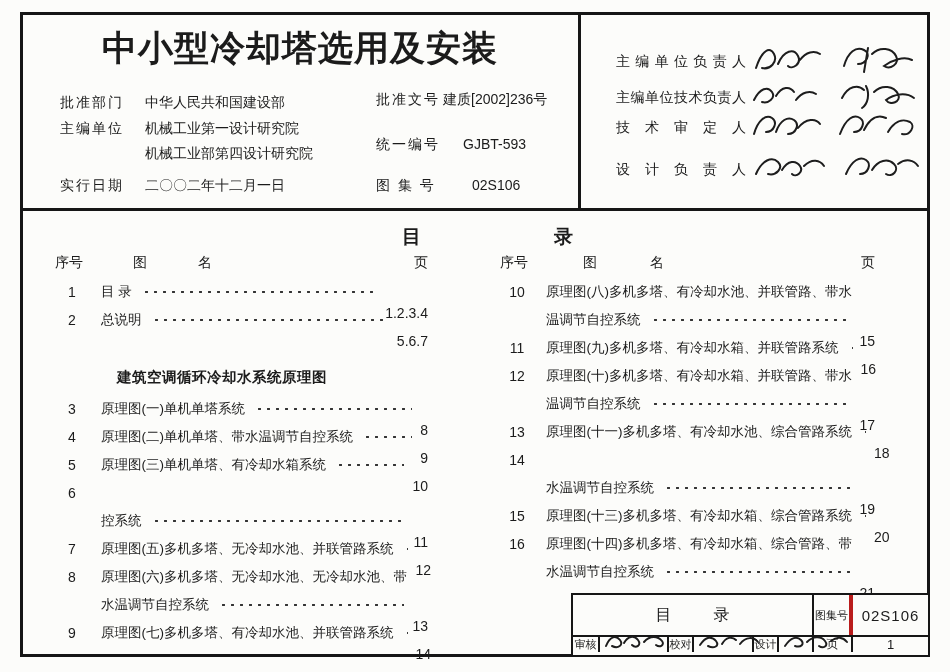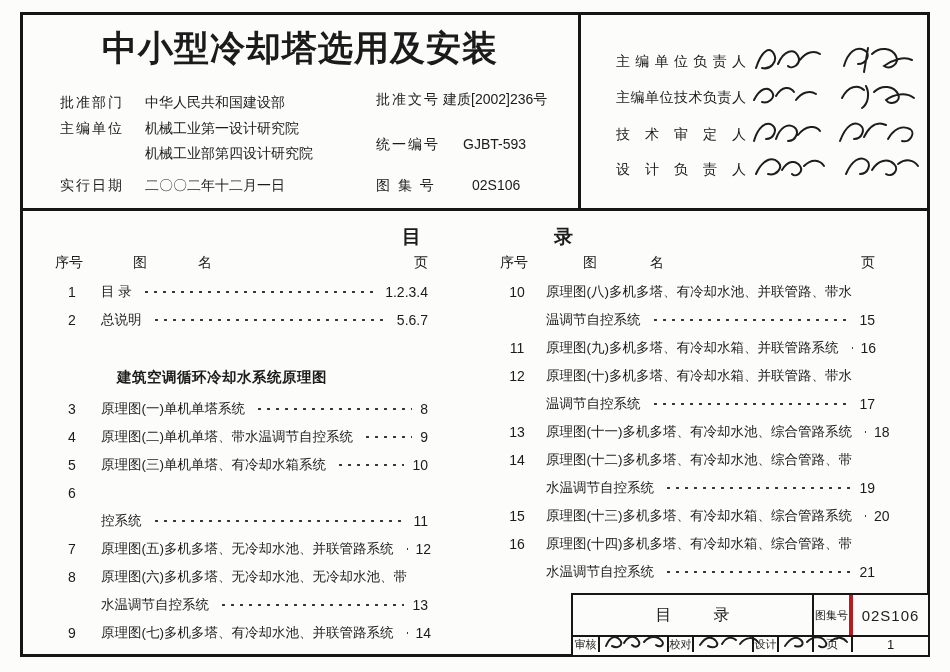--- a/index.html
+++ b/index.html
@@ -30,21 +30,21 @@
   .toc-col { position:absolute; top:250px; }
   .toc-head { position:relative; height:28px; font-size:14px; }
   .toc-head span { position:absolute; top:4px; white-space:nowrap; }
   .toc-line { display:flex; height:28px; line-height:28px; font-size:13.5px; white-space:nowrap; }
   .toc-num { width:34px; text-align:center; flex:none; font-size:14px; }
   .toc-text { margin-left:12px; flex:none; }
   .toc-indent { width:46px; flex:none; }
   .toc-dots { flex:1 1 auto; min-width:4px; align-self:center; height:4px; margin:0 8px 0 10px;
     background-image:radial-gradient(circle,#333 1.1px,transparent 1.5px);
     background-size:9px 4px; background-repeat:repeat-x; background-position:0 50%; }
-  .toc-page { flex:none; text-align:right; font-size:14px; }
+  .toc-page { flex:none; text-align:right; font-size:14px;margin-top:21px; }
   .toc-section { font-weight:700; font-size:14.5px; padding-left:62px;
     margin-top:34px; margin-bottom:8px; letter-spacing:0.5px; }
 
   .titleblock { position:absolute; left:571px; top:593px; width:359px; height:64px;
     border:2.5px solid #161616; background:#fcfcfa; }
   .tb-row1 { display:flex; height:42px; border-bottom:2px solid #161616; }
   .tb-title { width:241px; border-right:2px solid #161616; display:flex;
     align-items:center; justify-content:center; gap:42px; font-size:16px; }
   .tb-atlas-label { width:39px; border-right:4px solid #b91c1c; display:flex;
     align-items:center; justify-content:center; font-size:11px; letter-spacing:0; }
@@ -87,21 +87,21 @@
 
   <div id="signatories">
       <div class="sig-row" style="top: 44px;"><span class="sig-label">主编单位负责人</span><svg width="178" height="40" viewBox="0 0 178 40" class="sig-svg">
           <path d="M8 28 C14 10 22 6 26 14 C30 22 22 30 14 28 M30 24 C36 10 46 8 50 16 C54 24 44 30 40 26 M52 20 C58 12 66 10 72 14"></path>
           <path d="M96 26 C100 12 108 6 116 10 C124 14 118 24 110 24 M120 8 L116 32 M124 14 C132 6 144 8 148 16 C152 24 142 30 136 26 C144 20 156 16 164 20"></path>
         </svg></div>
       <div class="sig-row" style="top: 80px;"><span class="sig-label">主编单位技术负责人</span><svg width="178" height="40" viewBox="0 0 178 40" class="sig-svg">
           <path d="M6 24 C12 12 20 10 24 16 C28 22 20 28 14 26 M28 20 C34 10 42 10 46 16 M48 24 C54 16 62 14 68 18"></path>
           <path d="M94 22 C100 10 110 8 116 14 M118 10 C122 18 120 28 114 32 M126 16 C134 8 146 10 150 18 C154 26 142 30 138 24 C146 18 158 16 166 22"></path>
         </svg></div>
-      <div class="sig-row" style="top: 117px;"><span class="sig-label">技术审定人</span><svg width="178" height="40" viewBox="0 0 178 40" class="sig-svg">
+      <div class="sig-row" style="top: 110px;"><span class="sig-label">技术审定人</span><svg width="178" height="40" viewBox="0 0 178 40" class="sig-svg">
           <path d="M6 28 C10 14 18 8 24 12 C30 16 26 26 18 26 M28 26 C32 14 40 10 46 14 C52 18 48 28 40 28 M50 22 C58 12 68 12 72 18"></path>
           <path d="M92 28 C98 12 106 8 112 12 C118 16 114 26 106 26 M116 24 C122 12 130 8 138 12 M140 26 C146 16 154 12 162 16 C168 20 162 30 154 28"></path>
         </svg></div>
       <div class="sig-row" style="top: 152px;"><span class="sig-label">设计负责人</span><svg width="178" height="40" viewBox="0 0 178 40" class="sig-svg">
           <path d="M8 26 C14 12 24 8 30 14 C36 20 28 28 20 26 M34 22 C40 12 48 12 52 18 C56 24 48 30 44 26 M56 18 C64 10 72 12 76 18"></path>
           <path d="M98 26 C104 12 112 8 118 12 C124 16 120 26 112 26 M124 22 C130 12 140 10 146 16 C152 22 144 30 138 26 M150 16 C158 10 166 12 170 18"></path>
         </svg></div>
     </div>
 
   <span class="toc-title-char" style="left:402px">目</span>
@@ -215,21 +215,20 @@
           <span class="toc-page">17</span>
         </div>
         <div class="toc-line">
           <span class="toc-num">13</span>
           <span class="toc-text">原理图(十一)多机多塔、有冷却水池、综合管路系统</span>
           <span class="toc-dots"></span>
           <span class="toc-page">18</span>
         </div>
         <div class="toc-line">
           <span class="toc-num">14</span>
-          <span class="toc-text">原理图(十二)多机多塔、有冷却水池、综合管路、带</span>
         </div>
         <div class="toc-line">
           <span class="toc-indent"></span>
           <span>水温调节自控系统</span>
           <span class="toc-dots"></span>
           <span class="toc-page">19</span>
         </div>
         <div class="toc-line">
           <span class="toc-num">15</span>
           <span class="toc-text">原理图(十三)多机多塔、有冷却水箱、综合管路系统</span>

